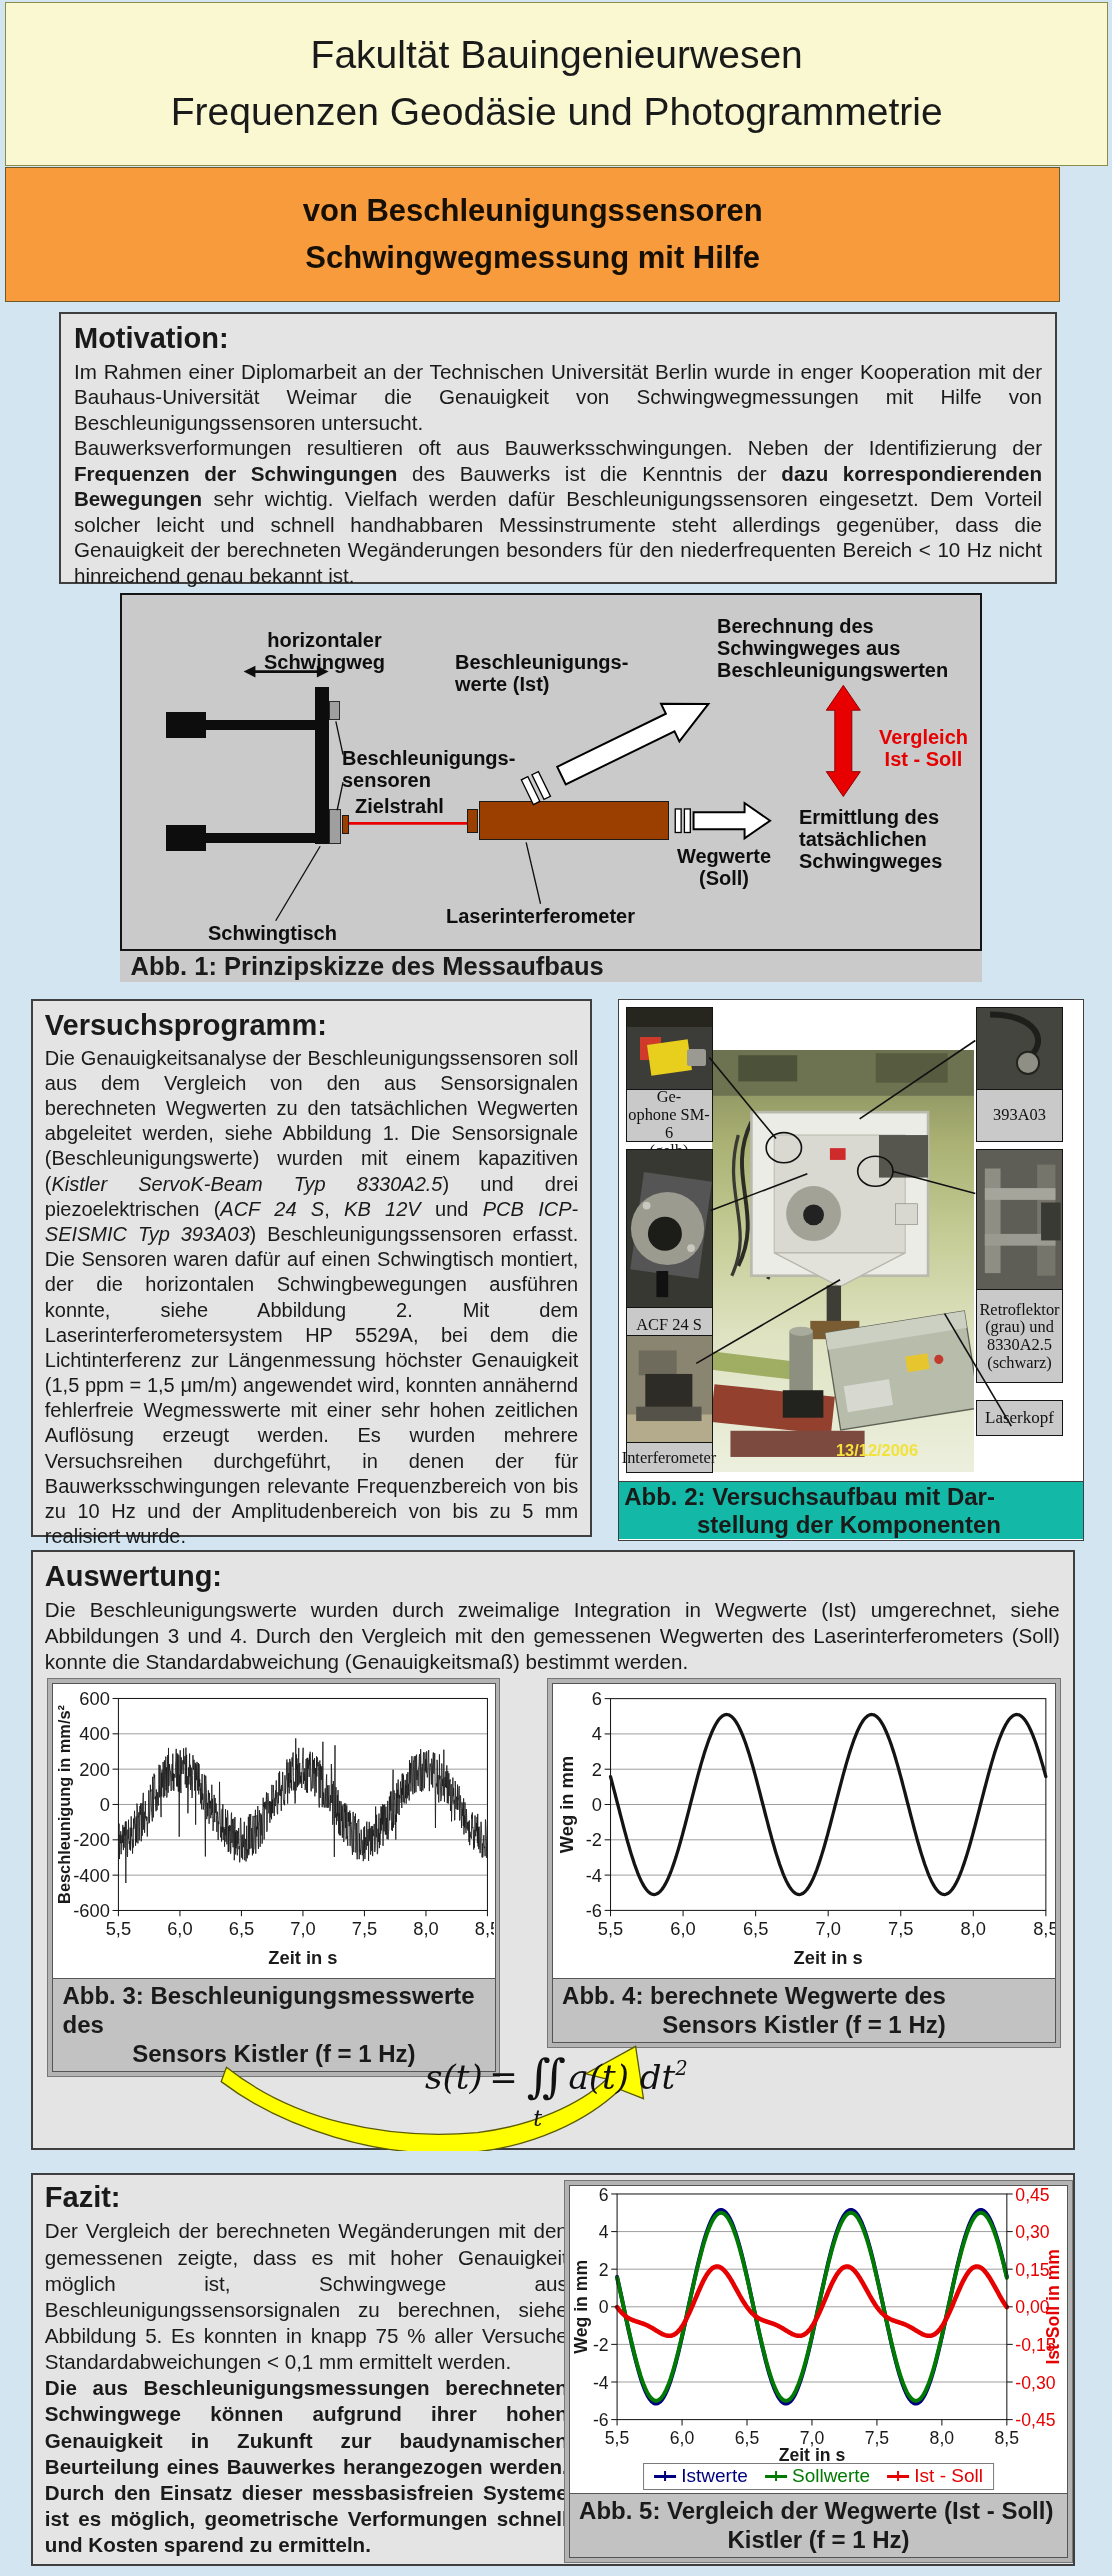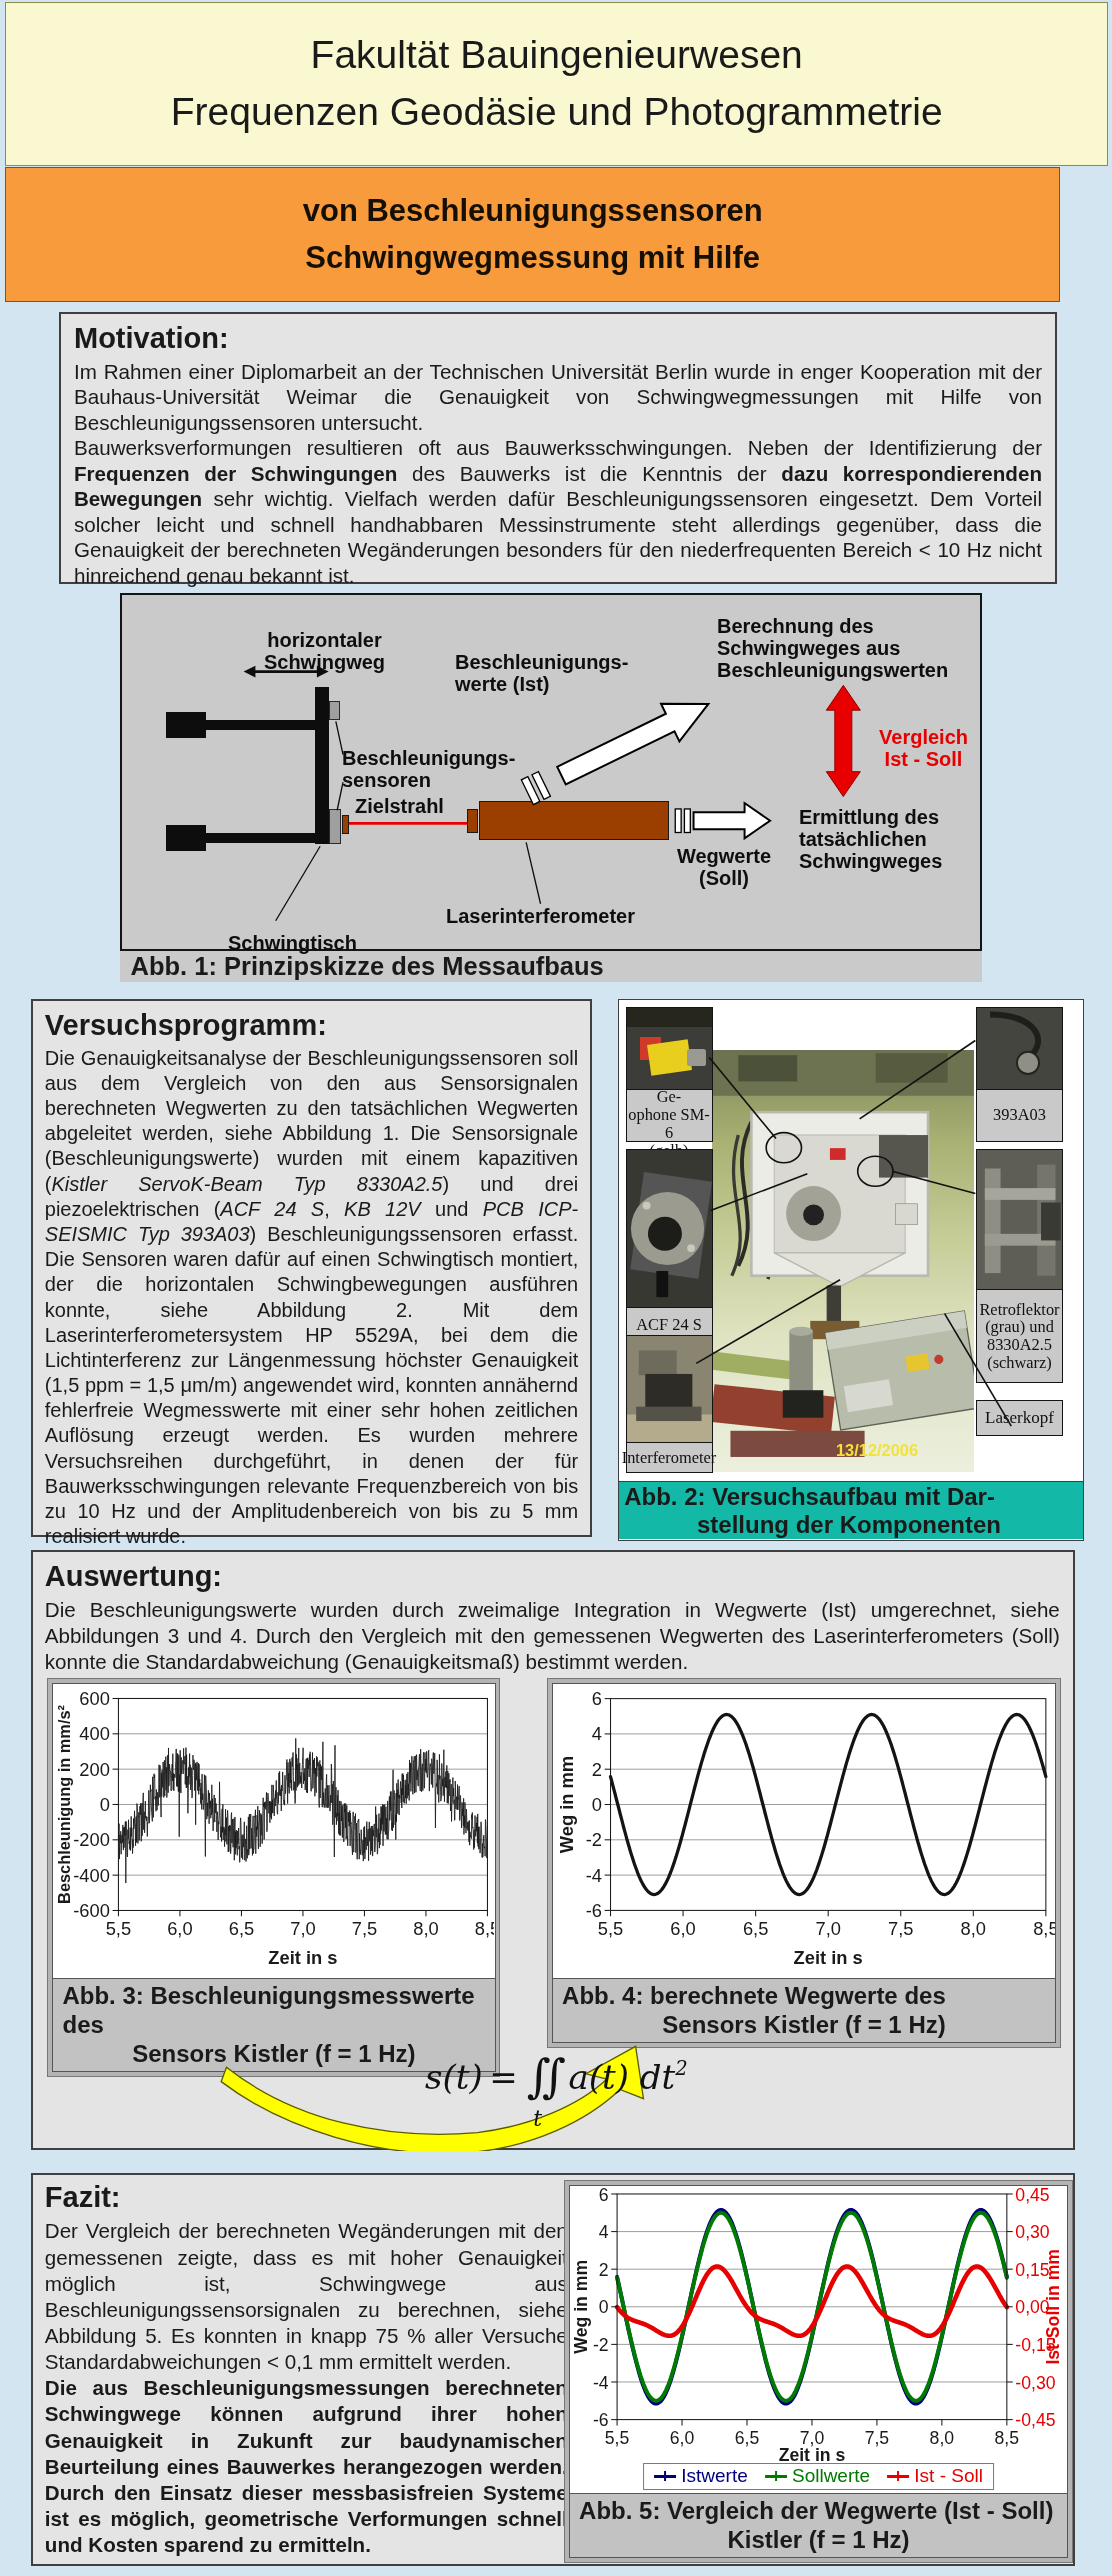--- a/index.html
+++ b/index.html
@@ -134,21 +134,21 @@
 Ist - Soll</div>
       <div class="lbl" style="left:677px;top:211px;width:177px;">Ermittlung des
 tatsächlichen
 Schwingweges</div>
       <div class="lbl" style="left:553px;top:250px;width:98px;text-align:center;">Wegwerte
 (Soll)</div>
       <div class="lbl" style="left:220px;top:152px;width:209px;">Beschleunigungs-
 sensoren</div>
       <div class="lbl" style="left:233px;top:200px;">Zielstrahl</div>
       <div class="lbl" style="left:314px;top:310px;width:209px;text-align:center;">Laserinterferometer</div>
-      <div class="lbl" style="left:86px;top:337px;margin-left:20px;">Schwingtisch</div>
+      <div class="lbl" style="left:86px;top:327px;">Schwingtisch</div>
     </div>
     <div id="abb1-caption">Abb. 1: Prinzipskizze des Messaufbaus</div>
   </div>
 
   <div class="secbox" id="versuch-box" style="left:31px;top:999px;width:561px;height:538px;padding:3.9px 11.8px;">
     <div class="sechead">Versuchsprogramm:</div>
     <div class="body-txt" style="font-size:20px;line-height:1.26;"><span>Die Genauigkeitsanalyse der Beschleunigungssensoren soll aus dem Vergleich von den aus Sensorsignalen berechneten Wegwerten zu den tatsächlichen Wegwerten abgeleitet werden, siehe Abbildung 1. Die Sensorsignale (Beschleunigungswerte) wurden mit einem kapazitiven (</span><span style="font-style: italic;">Kistler ServoK-Beam Typ 8330A2.5</span><span>) und drei piezoelektrischen (</span><span style="font-style: italic;">ACF 24 S</span><span>, </span><span style="font-style: italic;">KB 12V</span><span> und </span><span style="font-style: italic;">PCB ICP-SEISMIC Typ 393A03</span><span>) Beschleunigungssensoren erfasst. Die Sensoren waren dafür auf einen Schwingtisch montiert, der die horizontalen Schwingbewegungen ausführen konnte, siehe Abbildung 2. Mit dem Laserinterferometersystem HP 5529A, bei dem die Lichtinterferenz zur Längenmessung höchster Genauigkeit (1,5 ppm = 1,5 μm/m) angewendet wird, konnten annähernd fehlerfreie Wegmesswerte mit einer sehr hohen zeitlichen Auflösung erzeugt werden. Es wurden mehrere Versuchsreihen durchgeführt, in denen der für Bauwerksschwingungen relevante Frequenzbereich von bis zu 10 Hz und der Amplitudenbereich von bis zu 5 mm realisiert wurde.</span></div>
   </div>
 
   <div id="abb2-panel">

